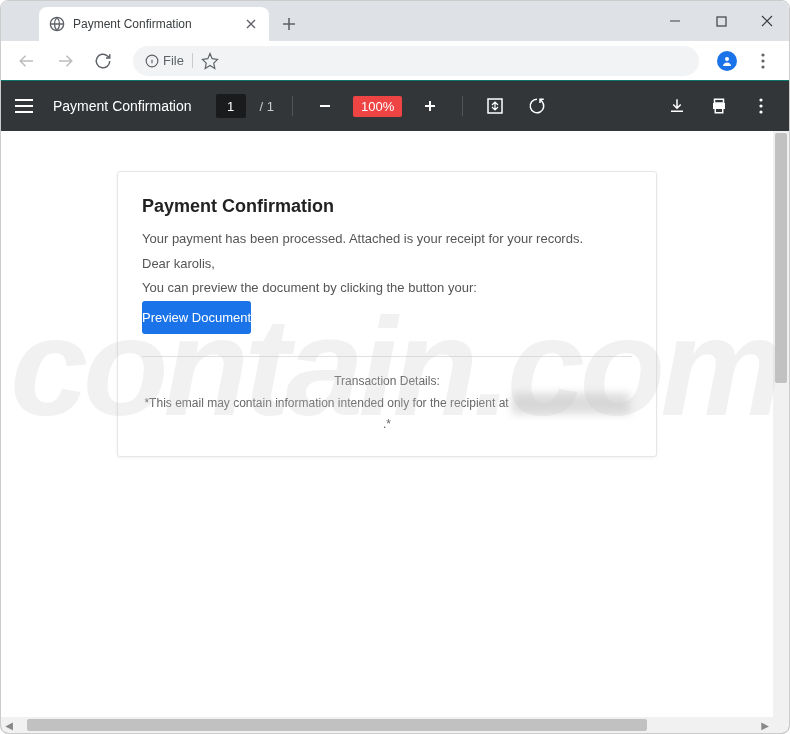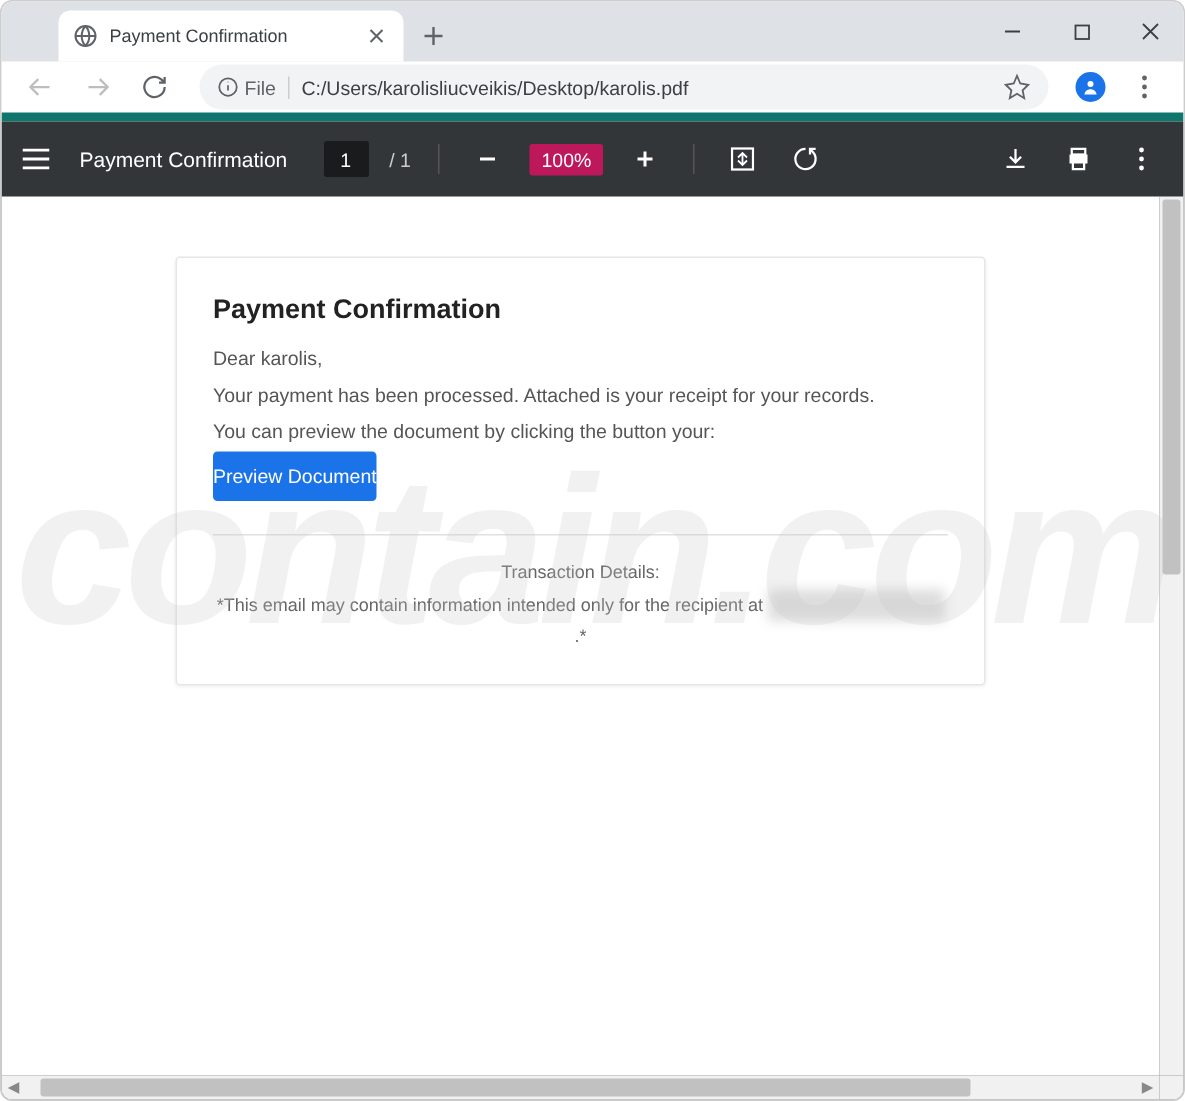--- a/index.html
+++ b/index.html
@@ -13,41 +13,41 @@
 .tab-strip { height: 40px; background: #dee1e6; display: flex; align-items: flex-end; padding: 0 8px; position: relative; }
 .tab-left-spacer { width: 30px; }
 .tab { background: #fff; height: 34px; min-width: 230px; border-radius: 8px 8px 0 0; display: flex; align-items: center; padding: 0 10px; gap: 8px; font-size: 12px; color: #3c4043; position: relative; }
 .tab-globe { width: 16px; height: 16px; display: flex; align-items: center; justify-content: center; color: #5f6368; }
 .tab-title { flex: 1; white-space: nowrap; overflow: hidden; }
 .tab-close { width: 16px; height: 16px; display: flex; align-items: center; justify-content: center; font-size: 14px; color: #5f6368; border-radius: 50%; cursor: pointer; }
 .new-tab { width: 28px; height: 28px; display: flex; align-items: center; justify-content: center; color: #5f6368; margin-left: 6px; margin-bottom: 3px; cursor: pointer; font-size: 16px; }
 .window-controls { position: absolute; right: 8px; top: 0; height: 40px; display: flex; align-items: center; gap: 18px; }
 .win-btn { width: 28px; height: 28px; display: flex; align-items: center; justify-content: center; color: #3c4043; cursor: pointer; }
 
-.toolbar { height: 40px; background: #fff; display: flex; align-items: center; padding: 0 10px; gap: 6px; border-bottom: 6px solid #0f766e; }
+.toolbar { height: 40px; background: #fff; display: flex; align-items: center; padding: 0 10px; gap: 6px; border-bottom: 1px solid #0f766e; }
 .nav-btn { width: 32px; height: 32px; display: flex; align-items: center; justify-content: center; color: #5f6368; border-radius: 50%; cursor: pointer; }
 .nav-btn.disabled { color: #bdbdbd; }
 .address-bar { flex: 1; height: 30px; background: #f1f3f4; border-radius: 15px; display: flex; align-items: center; padding: 0 12px; gap: 8px; font-size: 13px; color: #3c4043; margin: 0 8px; }
 .file-chip { color: #5f6368; display: flex; align-items: center; gap: 4px; }
 .file-chip-text { border-right: 1px solid #ccc; padding-right: 8px; }
 .url-text { flex: 1; color: #3c4043; }
 .star { color: #5f6368; }
 .profile { width: 28px; height: 28px; display: flex; align-items: center; justify-content: center; }
 .profile-dot { width: 20px; height: 20px; background: #1a73e8; border-radius: 50%; display:flex; align-items:center; justify-content:center; color:#fff; }
 .menu-dots { width: 32px; height: 32px; display: flex; align-items: center; justify-content: center; color: #5f6368; cursor: pointer; }
 
 
 .pdf-toolbar { height: 50px; background: #323639; display: flex; align-items: center; padding: 0 14px; color: #fff; gap: 14px; }
 .pdf-menu { cursor: pointer; }
 .pdf-title { font-size: 14px; font-weight: 500; margin-left: 6px; margin-right: 10px; }
 .page-box { background: #191b1c; color: #fff; width: 30px; height: 24px; display: flex; align-items: center; justify-content: center; font-size: 13px; border-radius: 2px; }
 .page-total { font-size: 13px; color: #ccc; }
 .pdf-sep { width: 1px; height: 20px; background: #555; margin: 0 4px; }
 .pdf-icon-btn { width: 28px; height: 28px; display: flex; align-items: center; justify-content: center; cursor: pointer; color: #fff; }
-.zoom-box { background: #be185d; color: #fff; padding: 3px 8px; font-size: 13px; border-radius: 2px; }
+.zoom-box { background: #ef4444; color: #fff; padding: 3px 8px; font-size: 13px; border-radius: 2px; }
 .pdf-spacer { flex: 1; }
 
 
 .pdf-content { flex: 1; background: #525659; position: relative; overflow: hidden; }
 .pdf-page-wrap { position: absolute; top: 0; left: 0; right: 16px; bottom: 16px; background: #fff; overflow: hidden; }
 .doc-card { margin: 40px auto 0; width: 540px; background: #fff; border: 1px solid #e6e6e6; border-radius: 3px; box-shadow: 0 1px 3px rgba(0,0,0,0.06); padding: 24px 24px 20px; }
 .doc-h1 { font-size: 18px; font-weight: bold; color: #222; margin-bottom: 10px; }
 .doc-p { font-size: 13px; color: #555; line-height: 1.9; }
 .doc-btn { display: inline-block; background: #1a73e8; color: #fff; padding: 9px 0; font-size: 13px; border-radius: 3px; cursor: pointer; }
 .doc-hr { border: none; border-top: 1px solid #e0e0e0; margin: 22px 0 14px; }
@@ -129,21 +129,20 @@
         </svg>
       </span>
     <div class="address-bar">
       <span class="file-chip">
         <svg width="14" height="14" viewBox="0 0 24 24">
             <circle cx="12" cy="12" r="10" fill="none" stroke="#5f6368" stroke-width="2"></circle>
             <path d="M12 10v6m0-10v.5" stroke="#5f6368" stroke-width="2"></path>
           </svg>
         <span class="file-chip-text">File</span>
       </span>
-      <span class="url-text">C:/Users/karolisliucveikis/Desktop/karolis.pdf</span>
       <span class="star">
           <svg width="18" height="18" viewBox="0 0 24 24">
             <path d="M12 2l2.9 6.9L22 10l-5 4.9 1.4 7.1L12 18l-6.4 4 1.4-7.1L2 10l7.1-1.1z" fill="none" stroke="#5f6368" stroke-width="1.6"></path>
           </svg>
         </span>
     </div>
     <span class="profile">
         <span class="profile-dot">
           <svg width="12" height="12" viewBox="0 0 24 24">
             <circle cx="12" cy="8" r="4" fill="#fff"></circle>
@@ -212,22 +211,22 @@
           <circle cx="2" cy="8" r="1.6" fill="#fff"></circle>
           <circle cx="2" cy="14" r="1.6" fill="#fff"></circle>
         </svg>
       </span>
   </div>
 
   <div class="pdf-content">
     <div class="pdf-page-wrap">
       <div class="doc-card">
         <div class="doc-h1">Payment Confirmation</div>
+        <div class="doc-p">Your payment has been processed. Attached is your receipt for your records.</div>
         <div class="doc-p">Dear karolis,</div>
-        <div class="doc-p">Your payment has been processed. Attached is your receipt for your records.</div>
         <div class="doc-p">You can preview the document by clicking the button your:</div>
         <div class="doc-btn">Preview Document</div>
         <hr class="doc-hr">
         <div class="doc-center">
           <div>Transaction Details:</div>
           <div>
             <span>*This email may contain information intended only for the recipient at </span><span class="blur">redacted@email.com</span><span>.*</span>
           </div>
         </div>
       </div>

